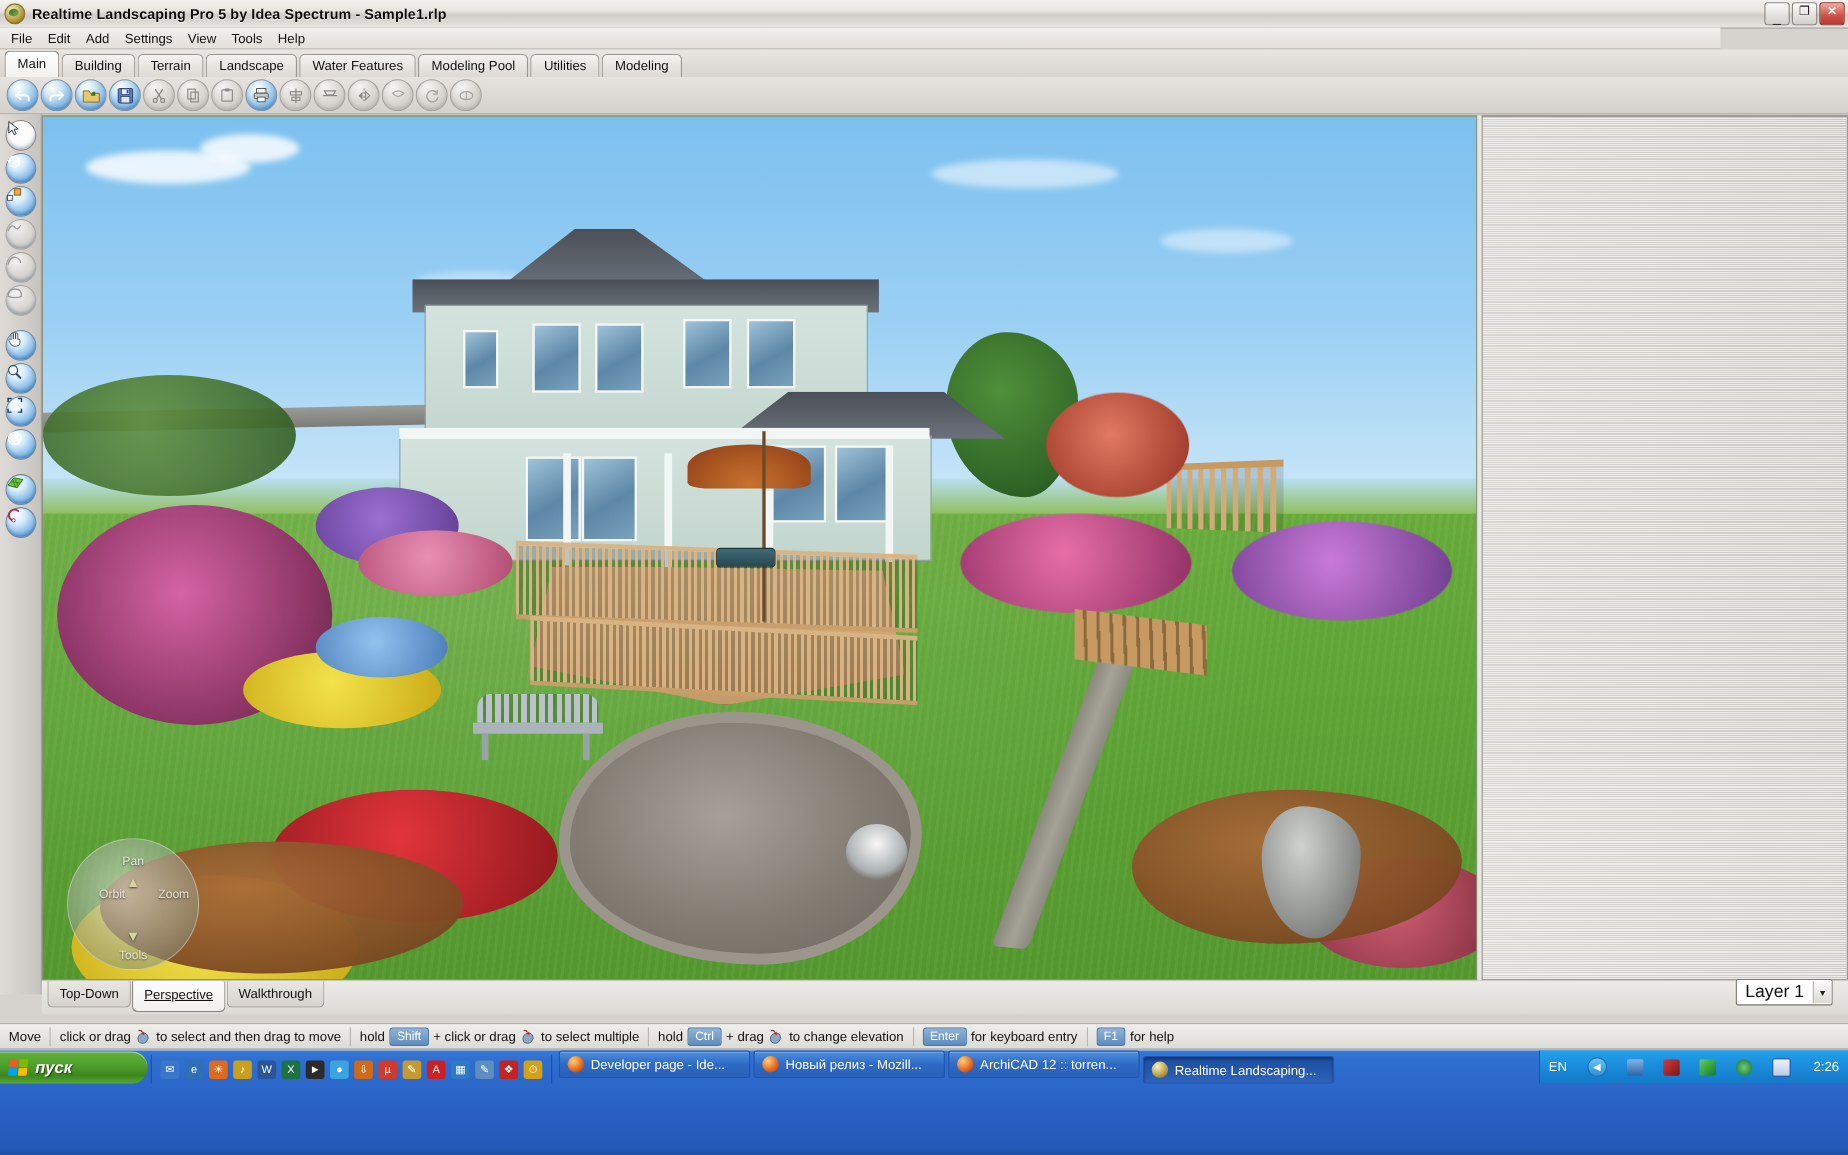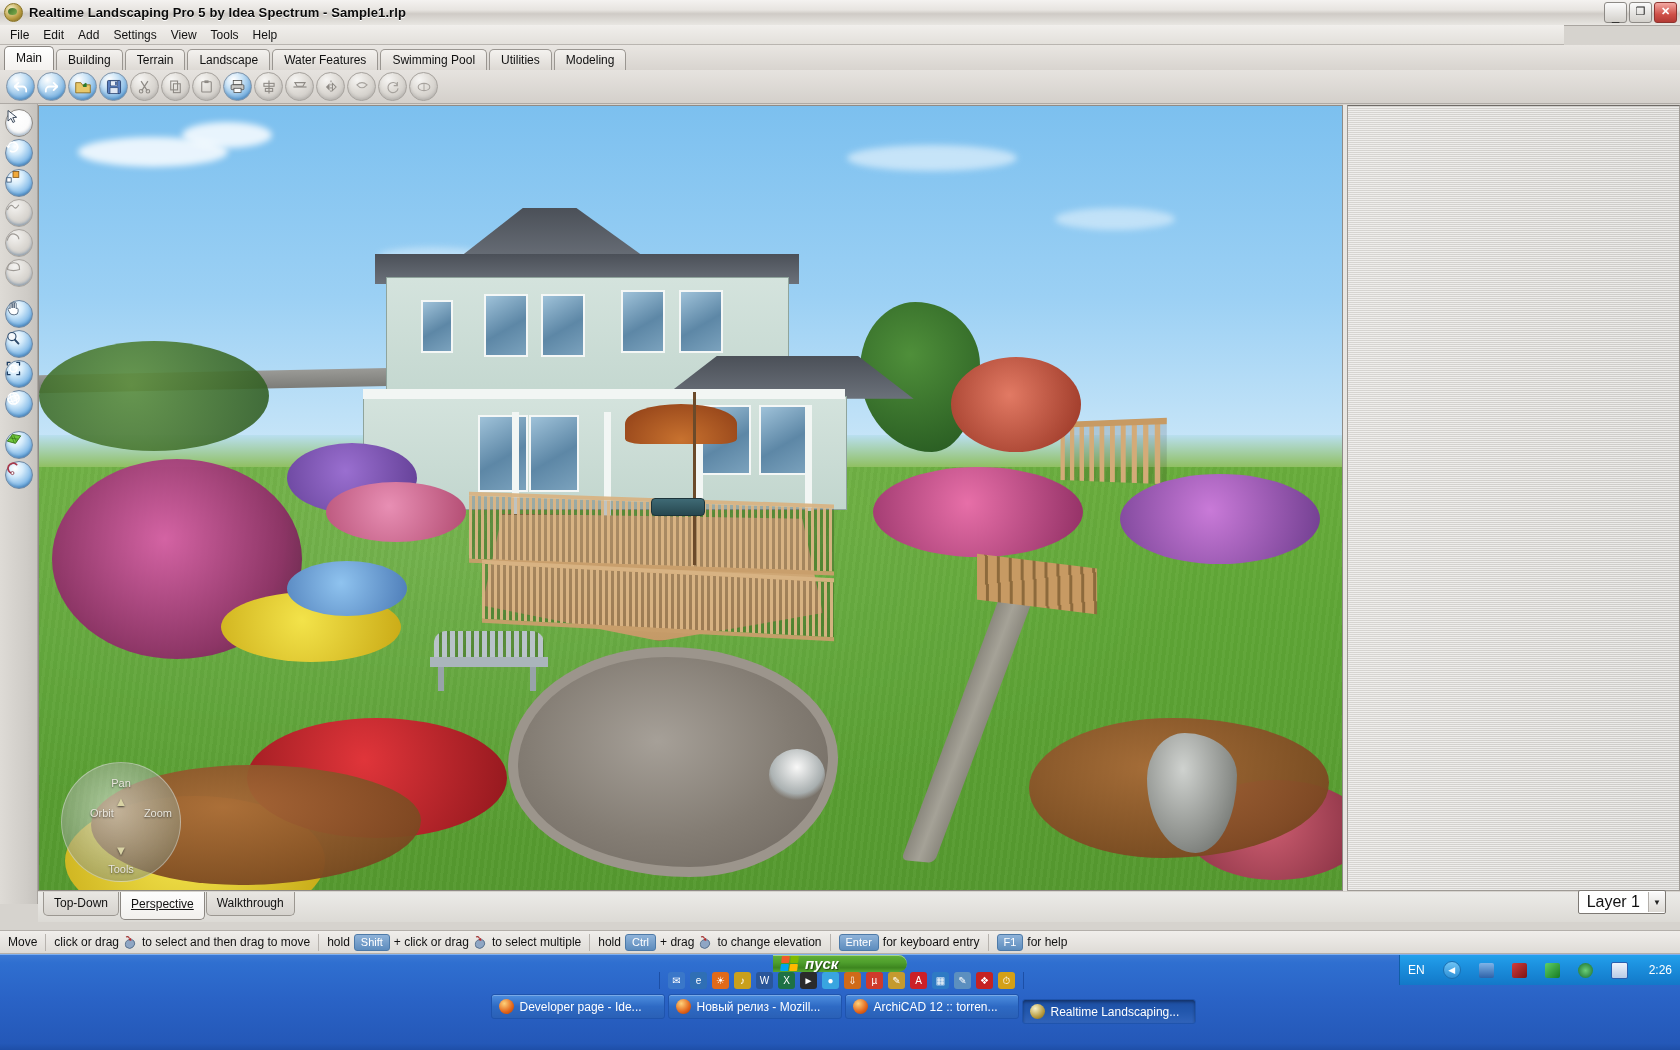--- a/index.html
+++ b/index.html
@@ -237,21 +237,21 @@
     background:linear-gradient(to bottom,#8fb3d9,#5d8cbd);border:1px solid #4d7aa8;
   }
   .mouse-ic{display:inline-block;width:15px;height:13px;position:relative;vertical-align:middle;}
 
   
   .taskbar{
     position:absolute;left:0;top:954px;width:1680px;height:96px;
     background:linear-gradient(to bottom,#3b79d4 0%,#2f6fd0 8%,#2a63c6 45%,#2458b8 92%,#1d4da5 100%);
     border-top:1px solid #7fb0f0;
   }
-  .taskbar-inner{position:absolute;left:0;top:0;width:1680px;height:30px;display:flex;align-items:center;flex-direction:column;}
+  .taskbar-inner{position:absolute;left:0;top:0;width:1680px;height:30px;display:flex;align-items:flex-end;}
   .startbtn{
     height:29px;min-width:104px;padding:0 22px 0 8px;
     background:linear-gradient(to bottom,#61b039 0%,#4e9e2c 45%,#3d861f 75%,#57a832 100%);
     border-radius:0 14px 14px 0;
     display:flex;align-items:center;gap:7px;
     box-shadow:inset 0 1px 0 rgba(255,255,255,.45);
   }
   .startbtn .flag{width:17px;height:15px;display:grid;grid-template-columns:1fr 1fr;grid-template-rows:1fr 1fr;gap:1.5px;transform:skewX(-7deg);}
   .startbtn .flag i{display:block;border-radius:1px;}
   .startbtn .lbl{color:#fff;font-style:italic;font-weight:bold;font-size:15px;text-shadow:1px 1px 1px rgba(0,0,0,.5);}
@@ -315,21 +315,21 @@
     <div class="mi">Tools</div>
     <div class="mi">Help</div>
   </div>
 
   <div class="tabstrip">
     <div class="tab active">Main</div>
     <div class="tab">Building</div>
     <div class="tab">Terrain</div>
     <div class="tab">Landscape</div>
     <div class="tab">Water Features</div>
-    <div class="tab">Swimming Pool</div>
+    <div class="tab">Modeling Pool</div>
     <div class="tab">Utilities</div>
     <div class="tab">Modeling</div>
   </div>
 
   <div class="toolbar">
 
     <div class="tbtn">
         <span class="orb"></span>
       <svg width="17" height="17" viewBox="0 0 24 24">
           <path d="M9 7 L4 12 L9 17" fill="none" stroke="#fff" stroke-width="2.6" stroke-linecap="round" stroke-linejoin="round"></path>

